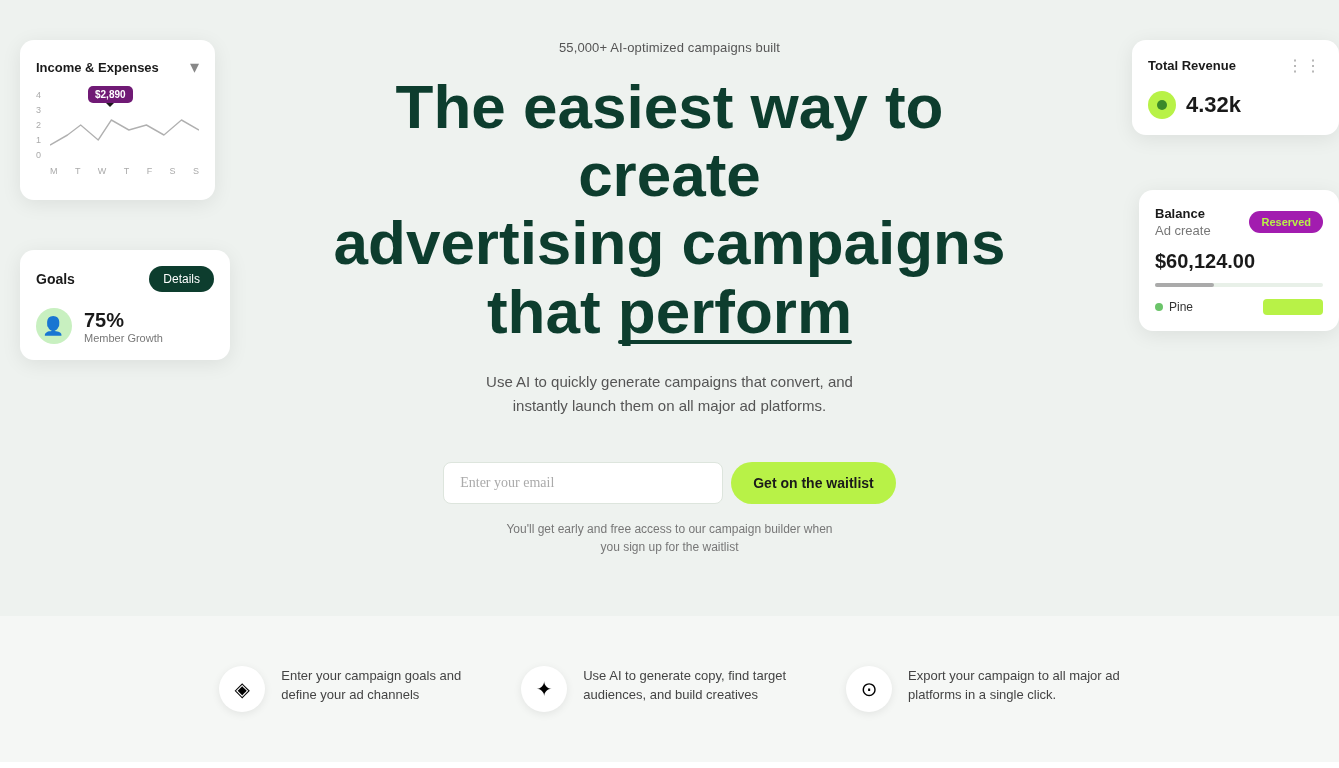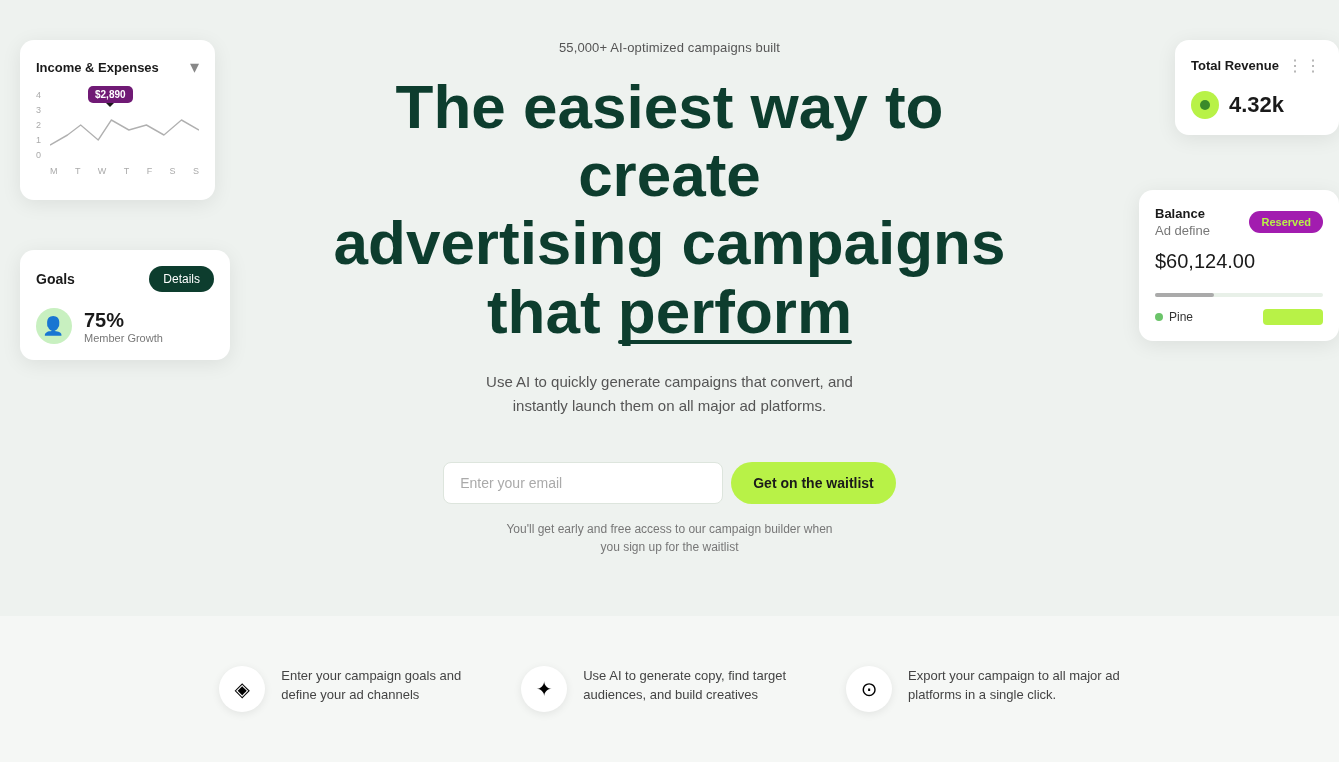--- a/index.html
+++ b/index.html
@@ -72,20 +72,21 @@
 
     .email-input {
       width: 280px;
       padding: 12px 16px;
       border: 1px solid #dde5dd;
       border-radius: 8px;
       background: #fff;
       font-size: 14px;
       color: #0369a1;
       outline: none;
+      font-family: Liberation Serif, serif;
     }
 
     .email-input::placeholder {
       color: #aaa;
     }
 
     .waitlist-btn {
       padding: 12px 22px;
       background: #b8f247;
       border: none;
@@ -275,21 +276,21 @@
     .goals-label {
       font-size: 11px;
       color: #777;
     }
 
     
     .card-revenue {
       position: absolute;
       top: 40px;
       right: 0;
-      width: 164px;
+      width: 207px;
       background: #fff;
       border-radius: 14px;
       padding: 16px;
       box-shadow: 0 4px 20px rgba(0,0,0,0.08);
     }
 
     .card-revenue-header {
       display: flex;
       justify-content: space-between;
       align-items: center;
@@ -379,23 +380,23 @@
       background: #a21caf;
       color: #b8f247;
       font-size: 11px;
       font-weight: 600;
       padding: 5px 12px;
       border-radius: 20px;
     }
 
     .balance-amount {
       font-size: 20px;
-      font-weight: 400;
-      color: #1a1a1a;
-      margin-bottom: 20px;
+      font-weight: 700;
+      color: #1a1a1a;
+      margin-bottom: 10px;
     }
 
     .balance-progress-bg {
       height: 4px;
       background: #e8f0e8;
       border-radius: 2px;
       margin-bottom: 12px;
     }
 
     .balance-progress-fill {
@@ -541,21 +542,21 @@
         <div class="revenue-dot-inner"></div>
       </div>
       <span class="revenue-amount">4.32k</span>
     </div>
   </div>
 
   <div class="card-balance">
     <div class="card-balance-header">
       <div class="card-balance-labels">
         <span class="card-balance-label1">Balance</span>
-        <span class="card-balance-label2">Ad define</span>
+        <span class="card-balance-label2">Ad create</span>
       </div>
       <span class="reserved-badge">Reserved</span>
     </div>
     <div class="balance-amount">$60,124.00</div>
     <div class="balance-progress-bg">
       <div class="balance-progress-fill"></div>
     </div>
     <div class="balance-tag-row">
       <div class="balance-tag">
         <div class="balance-tag-dot"></div>

